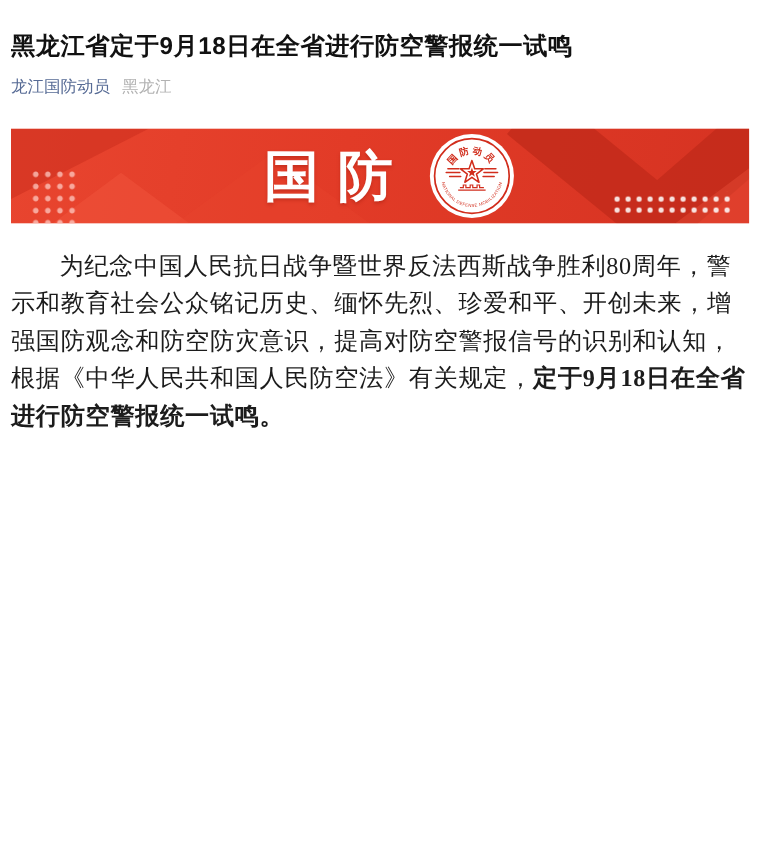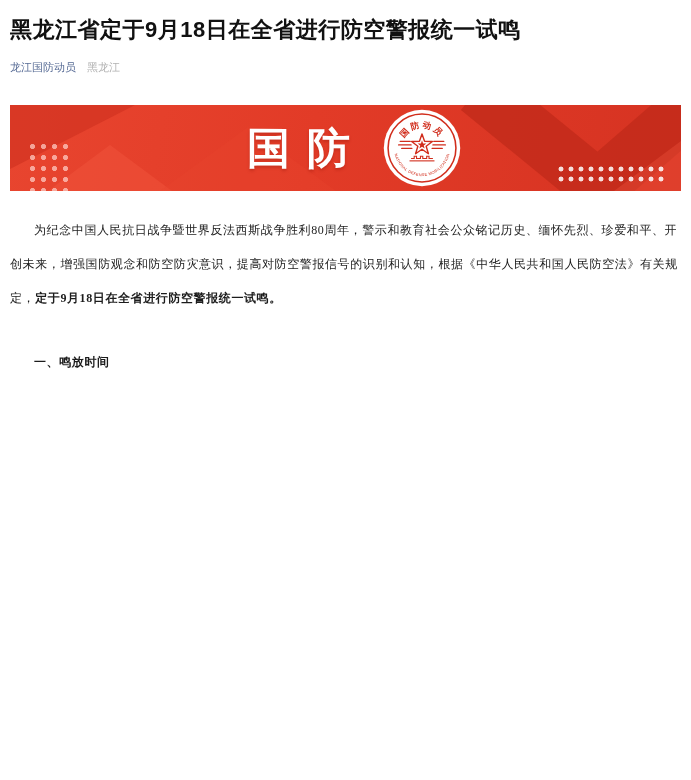--- a/index.html
+++ b/index.html
@@ -10,28 +10,28 @@
     --meta-gray:#b2b2b2;
     --title-black:#111111;
     --body-black:#1c1c1c;
   }
   *{margin:0;padding:0;box-sizing:border-box;}
   html,body{background:#ffffff;}
   body{
     width:691px;height:780px;overflow:hidden;
     font-family:"Liberation Sans","DejaVu Sans",sans-serif;
   }
-  .article{padding:14px 10px 0 10px;}
+  .article{padding:14px 10px 0 10px;margin-top:12px;}
   .title{
     font-size:22px;font-weight:700;line-height:31px;
     color:var(--title-black);letter-spacing:0.5px;
   }
   .byline{
     margin-top:12px;display:flex;align-items:flex-start;gap:11px;
-    font-size:11px;line-height:21px;
+    font-size:15px;line-height:21px;
   }
   .account{color:var(--link-blue);font-weight:500;cursor:pointer;}
   .pubtime,.location{color:var(--meta-gray);}
   
   .banner{
     position:relative;margin-top:27px;height:86px;width:671px;
     background:linear-gradient(100deg,#e8452f 0%,var(--red-base) 45%,#d63322 100%);
     overflow:hidden;
   }
   .banner-deco{position:absolute;inset:0;z-index:0;}
@@ -43,30 +43,30 @@
   .dots-right{
     position:absolute;right:14px;bottom:9px;width:112px;height:20px;z-index:1;
     background-image:radial-gradient(circle,rgba(255,255,255,0.85) 2.1px,transparent 2.8px);
     background-size:10px 10px;background-position:1px 2px;
   }
   .banner-center{
     position:relative;z-index:2;height:100%;
     display:flex;align-items:center;justify-content:center;gap:16px;
   }
   .banner-word{
-    color:#ffffff;font-size:43px;font-weight:900;line-height:1;
+    color:#ffffff;font-size:50px;font-weight:900;line-height:1;
     letter-spacing:17px;text-indent:17px;
     text-shadow:0 2px 3px rgba(140,20,10,0.35);
     font-family:"Liberation Sans","DejaVu Sans",sans-serif;
   }
   .emblem{display:block;}
   
   .content{
     font-family:"Liberation Serif","DejaVu Serif",serif;
-    font-size:12px;line-height:34px;color:var(--body-black);
+    font-size:22px;line-height:34px;color:var(--body-black);
     letter-spacing:0.6px;
   }
   .content p{text-indent:2em;margin:24px 0;}
   .content p.first{margin-top:22px;}
   .content .sec-heading{font-weight:700;margin:30px 0 24px 0;}
   .content .bold-tail{font-weight:700;}
 </style>
 </head>
 <body>
 
@@ -117,18 +117,17 @@
         <path d="M36,63.5 h4 v-3 h3 v3 h5 v-3 h3 v3 h5 v-3 h3 v3 h5" fill="none" stroke="#d12d1c" stroke-width="1.4"></path>
         <path d="M34,66.5 H66" stroke="#d12d1c" stroke-width="1.4"></path>
       </svg>
 
     </div>
   </div>
 
   <div class="content">
     <p class="first"><span>为纪念中国人民抗日战争暨世界反法西斯战争胜利80周年，警示和教育社会公众铭记历史、缅怀先烈、珍爱和平、开创未来，增强国防观念和防空防灾意识，提高对防空警报信号的识别和认知，根据《中华人民共和国人民防空法》有关规定，</span><span class="bold-tail">定于9月18日在全省进行防空警报统一试鸣。</span></p>
 
-    <p class="sec-heading">一、鸣放时间</p>
 
 
   </div>
 
 </div>
 
 </body></html>

